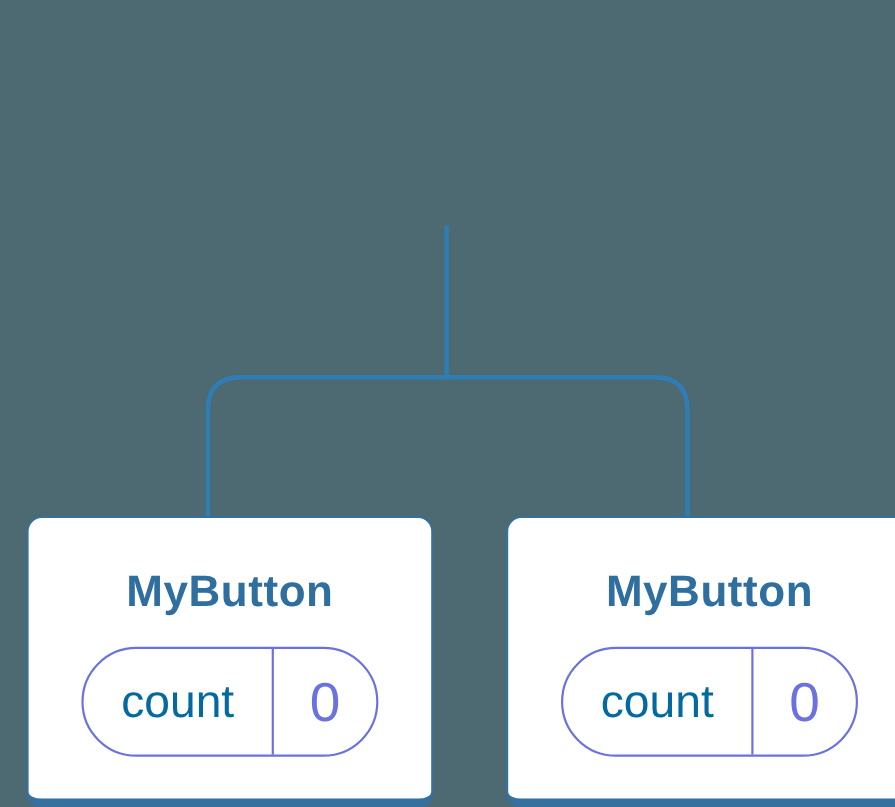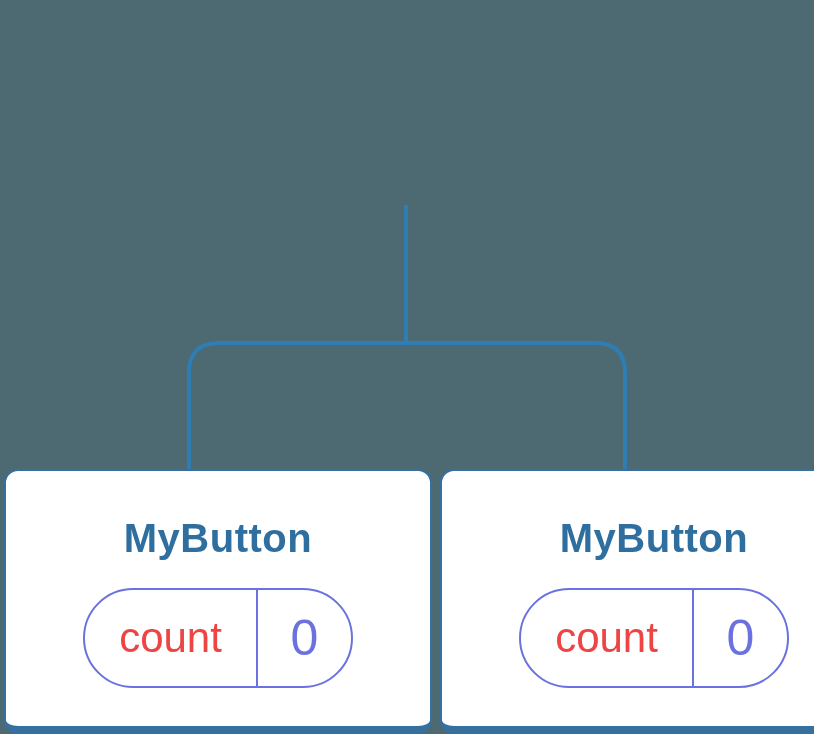--- a/index.html
+++ b/index.html
@@ -40,22 +40,23 @@
     top: 5px;
     width: 370px;
     height: 206px;
     display: flex;
     align-items: center;
     justify-content: center;
   }
 
   .node-child {
     top: 469px;
-    width: 428px;
+    width: 370px;
     height: 265px;
+    margin-left: 20px;
   }
 
   .node-child-left  { left: 4px; }
   .node-child-right { left: 440px; }
 
   .node-title {
     color: #2f6f9f;
     font-size: 40px;
     font-weight: 700;
     letter-spacing: 0.5px;
@@ -88,21 +89,21 @@
     background: #ffffff;
   }
 
   .state-key-cell {
     box-sizing: border-box;
     width: 173px;
     border-right: 2px solid #6b72e0;
     display: flex;
     align-items: center;
     justify-content: center;
-    color: #ef4444;
+    color: #0369a1;
     font-size: 42px;
     font-weight: 400;
   }
 
   .state-value-cell {
     flex: 1;
     display: flex;
     align-items: center;
     justify-content: center;
     color: #6b72e0;

